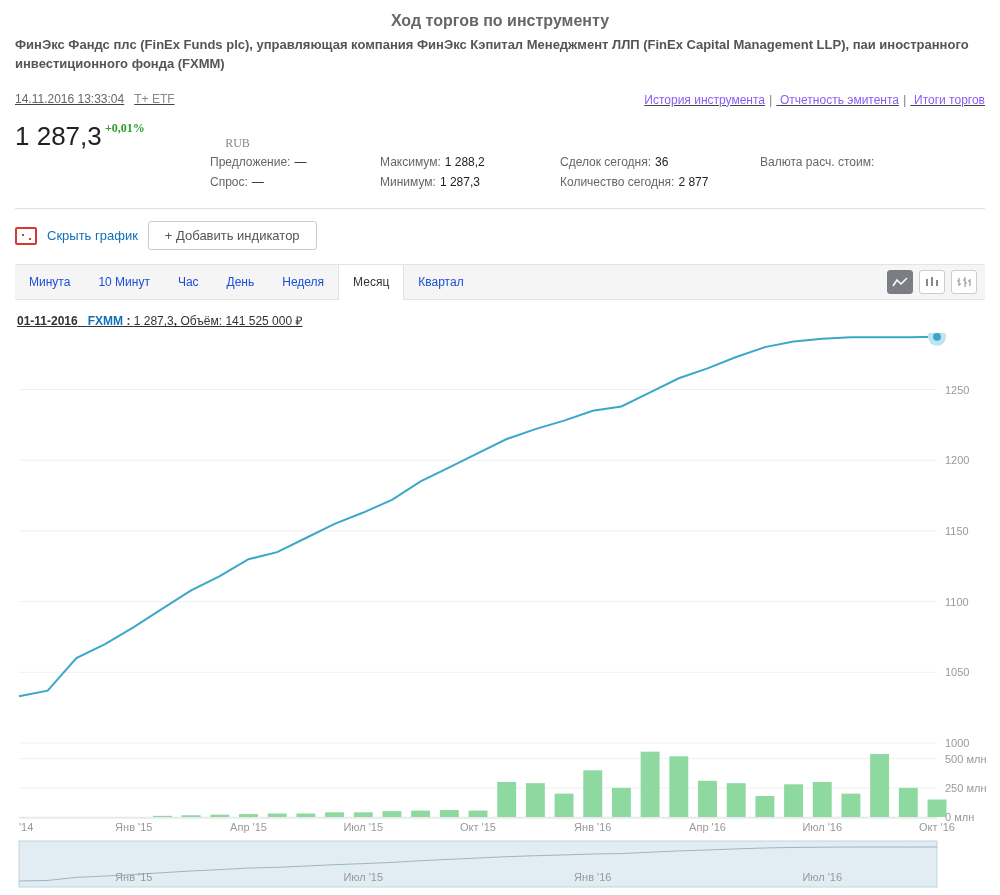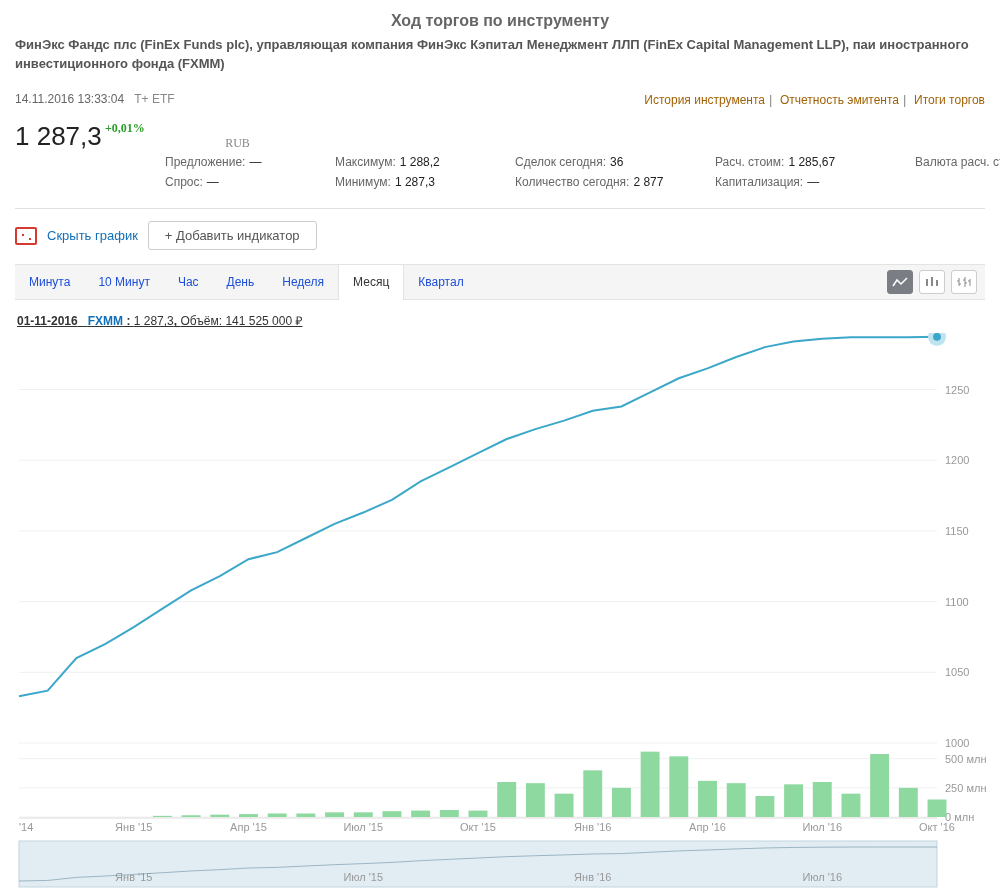--- a/index.html
+++ b/index.html
@@ -24,39 +24,40 @@
     font-size: 13px;
     font-weight: bold;
     line-height: 1.45;
     margin-bottom: 18px;
   }
   .top-row {
     display: flex;
     justify-content: space-between;
     align-items: center;
     padding-bottom: 6px;
+    text-decoration: underline;
   }
   .ts-block { display:flex; align-items:center; gap:10px; color:#666; font-size:12px;}
   .tplus { color:#888; }
-  .links a { color:#a16207; text-decoration:none; font-size:12px;}
+  .links a { color:#8b5cf6; text-decoration:none; font-size:12px;}
   .links .sep{ color:#888; padding:0 4px;}
   .stats-row {
     display: grid;
     grid-template-columns: 150px 170px 180px 200px 200px 180px;
     align-items: start;
     gap: 0;
     border-bottom: 1px solid #e0e0e0;
     padding: 8px 0 16px;
     margin-bottom: 12px;
   }
   .price { font-size: 26px; color:#222; }
   .price-sub { font-size:12px; }
   .chg { color:#2a9e2a; font-weight:bold; }
   .curlbl { color:#888; text-align:right;}
-  .kv { font-size:12px; color:#666; line-height:1.7; }
+  .kv { font-size:12px; color:#666; line-height:1.7;margin-left:45px; }
   .kv .k { display:inline-block; }
   .kv .v { color:#222; padding-left:4px;}
   .toolbar { display:flex; align-items:center; gap:10px; margin-bottom:14px;}
   .toolbar .icon {
     width:22px; height:18px; border:2px solid #d43a2f; border-radius:2px; position:relative;
   }
   .toolbar .icon::before{ content:""; position:absolute; inset:2px; background:radial-gradient(circle at 4px 4px,#d43a2f 1.5px,transparent 1.5px),radial-gradient(circle at 11px 8px,#d43a2f 1.5px,transparent 1.5px),radial-gradient(circle at 7px 12px,#d43a2f 1.5px,transparent 1.5px);}
   .linkbtn { color:#1270b8; cursor:pointer; font-size:13px;}
   .btn {
     border:1px solid #ccc; background:#fff; color:#555; padding:6px 16px;
@@ -119,24 +120,20 @@
     <div><span class="k">Предложение:</span><span class="v">—</span></div>
     <div><span class="k">Спрос:</span><span class="v">—</span></div>
   </div>
   <div class="kv">
     <div><span class="k">Максимум:</span><span class="v">1 288,2</span></div>
     <div><span class="k">Минимум:</span><span class="v">1 287,3</span></div>
   </div>
   <div class="kv">
     <div><span class="k">Сделок сегодня:</span><span class="v">36</span></div>
     <div><span class="k">Количество сегодня:</span><span class="v">2 877</span></div>
-  </div>
-  <div class="kv">
-    <div><span class="k">Расч. стоим:</span><span class="v">1 285,67</span></div>
-    <div><span class="k">Капитализация:</span><span class="v">—</span></div>
   </div>
   <div class="kv">
     <div><span class="k">Валюта расч. стоим:</span></div>
   </div>
 </div>
 
 <div class="toolbar">
   <span class="icon"></span>
   <span class="linkbtn">Скрыть график</span>
   <button class="btn">+ Добавить индикатор</button>

